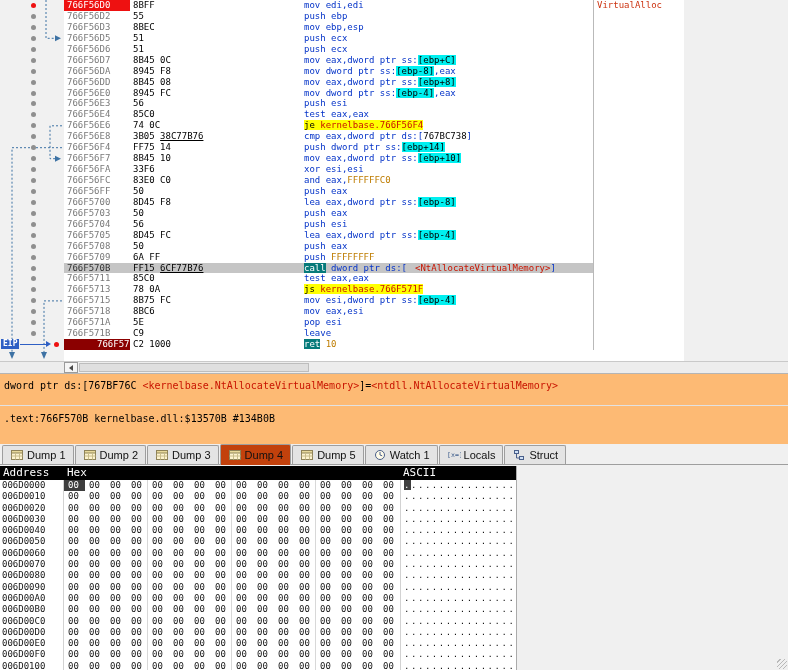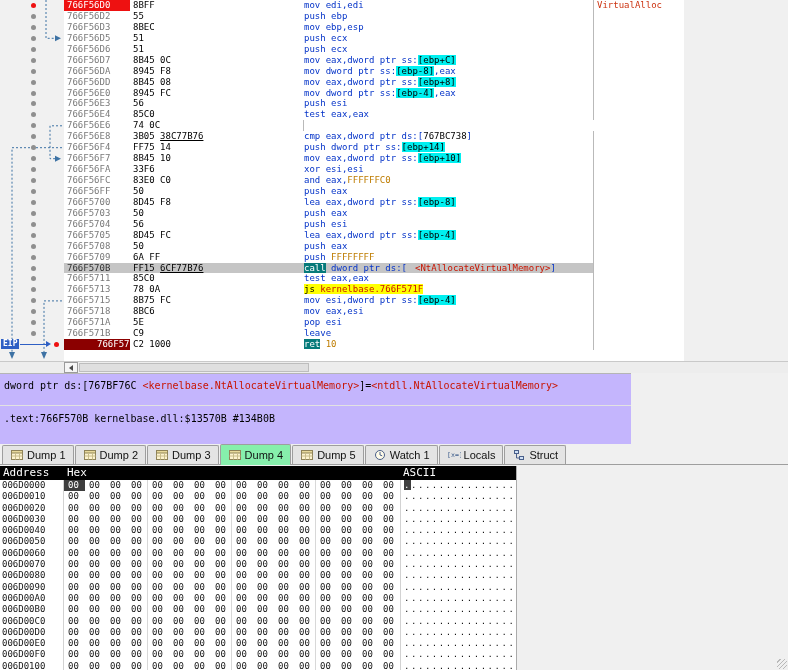--- a/index.html
+++ b/index.html
@@ -45,34 +45,34 @@
 
   
   .hscroll{position:absolute;left:0;top:361px;width:788px;height:12px;background:#EDEDED;
            border-top:1px solid #C9C9C9;box-sizing:border-box;}
   .hs-btn{position:absolute;left:64px;top:0;width:14px;height:11px;background:#F6F6F6;
           border:1px solid #9B9B9B;box-sizing:border-box;display:flex;align-items:center;justify-content:center;}
   .tri-left{width:0;height:0;border-right:4px solid #4A4A4A;border-top:3px solid transparent;border-bottom:3px solid transparent;}
   .hs-thumb{position:absolute;left:79px;top:1px;width:230px;height:9px;background:#DFDFDF;border:1px solid #BDBDBD;box-sizing:border-box;}
 
   
-  .infobox{position:absolute;left:0;top:373px;width:631px;height:72px;background:#c4b5fd;
+  .infobox{position:absolute;left:0;top:373px;width:788px;height:72px;background:#fdba74;
            border-top:1px solid #B5B5B5;border-bottom:1px solid #B5B5B5;box-sizing:border-box;
            font-size:10px;color:#000;}
   .info1{height:32px;padding:6px 4px 0;border-bottom:1px solid #E2E2E2;box-sizing:border-box;white-space:pre;overflow:hidden;}
   .info2{padding:7px 4px 0;white-space:pre;overflow:hidden;}
   .info-sym{color:var(--symbol-red);}
 
   
   .tabbar{position:absolute;left:0;top:444px;width:788px;height:21px;background:#F0F0F0;
           border-bottom:1px solid #9E9E9E;box-sizing:border-box;display:flex;align-items:flex-end;padding-left:2px;}
   .tab{display:flex;align-items:center;gap:3px;height:18px;padding:0 7px;margin-right:1px;
        background:#E4E4E4;border:1px solid #9E9E9E;border-bottom:none;border-radius:2px 2px 0 0;
        font-family:"Liberation Sans",sans-serif;font-size:11px;color:#111;white-space:nowrap;}
-  .tab.active{background:#86efac;height:20px;position:relative;z-index:2;margin-bottom:-1px;}
+  .tab.active{background:#c2410c;height:20px;position:relative;z-index:2;margin-bottom:-1px;}
   .ticon{display:inline-flex;width:14px;height:12px;align-items:center;justify-content:center;}
 
   
   .dump{position:absolute;left:0;top:466px;width:517px;height:204px;background:#FFFFFF;
         border-right:1px solid #ABABAB;box-sizing:border-box;overflow:hidden;}
   .dump-header{display:flex;height:14px;line-height:14px;background:var(--header-bg);color:var(--header-fg);font-size:11px;}
   .dh-addr{width:64px;padding-left:3px;box-sizing:border-box;}
   .dh-hex{width:336px;padding-left:3px;box-sizing:border-box;}
   .dh-ascii{flex:1;padding-left:3px;}
   .hrow{display:flex;height:11.3px;line-height:11.3px;font-size:9px;color:#161616;}
@@ -204,20 +204,21 @@
           <span class="bytes">85C0</span>
           <span class="dis"><span class="tk-n">test eax,eax</span></span>
           <span class="cmt"></span>
         </div>
         <div class="drow">
           <span class="sb">
             <span class="bullet"></span>
           </span>
           <span class="addr">766F56E6</span>
           <span class="bytes">74 0C</span>
+          <span class="dis"><span class="tk-yb">je </span><span class="tk-yr">kernelbase.766F56F4</span></span>
           <span class="cmt"></span>
         </div>
         <div class="drow">
           <span class="sb">
             <span class="bullet"></span>
           </span>
           <span class="addr">766F56E8</span>
           <span class="bytes">3B05 <span class="u">38C77B76</span></span>
           <span class="dis"><span class="tk-n">cmp eax,dword ptr ds:[</span><span class="tk-blk">767BC738</span><span class="tk-n">]</span></span>
           <span class="cmt"></span>

